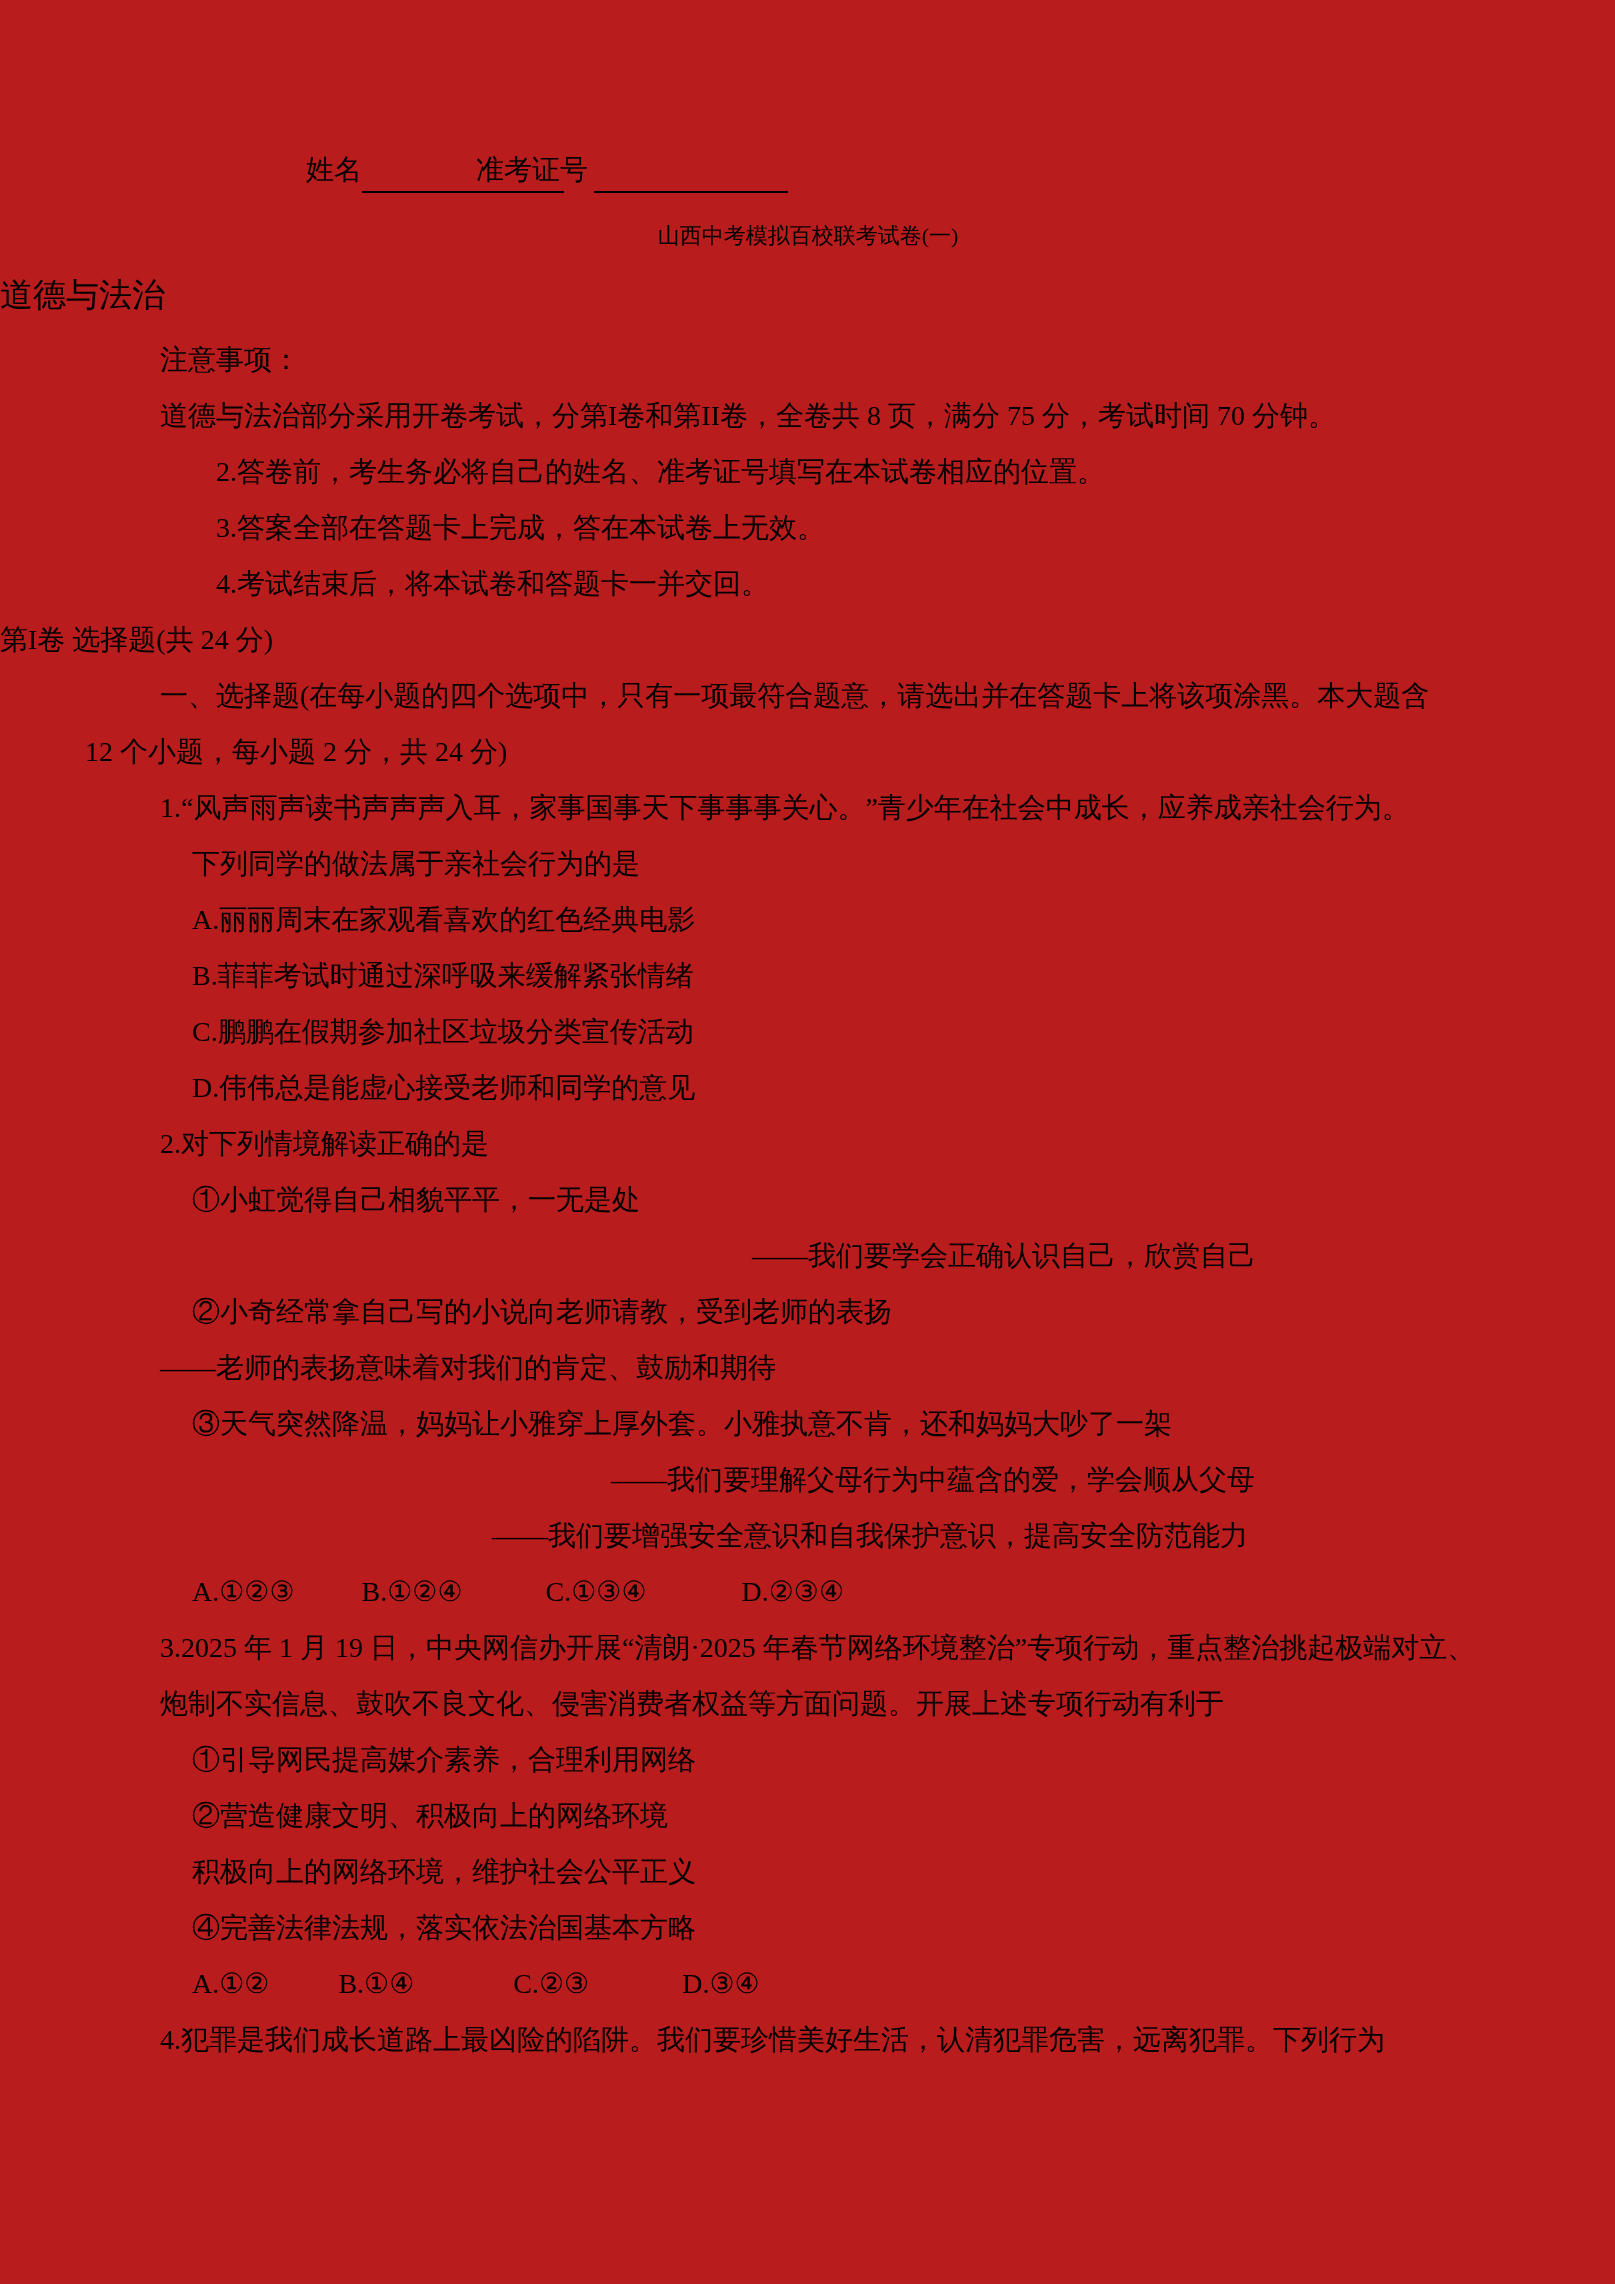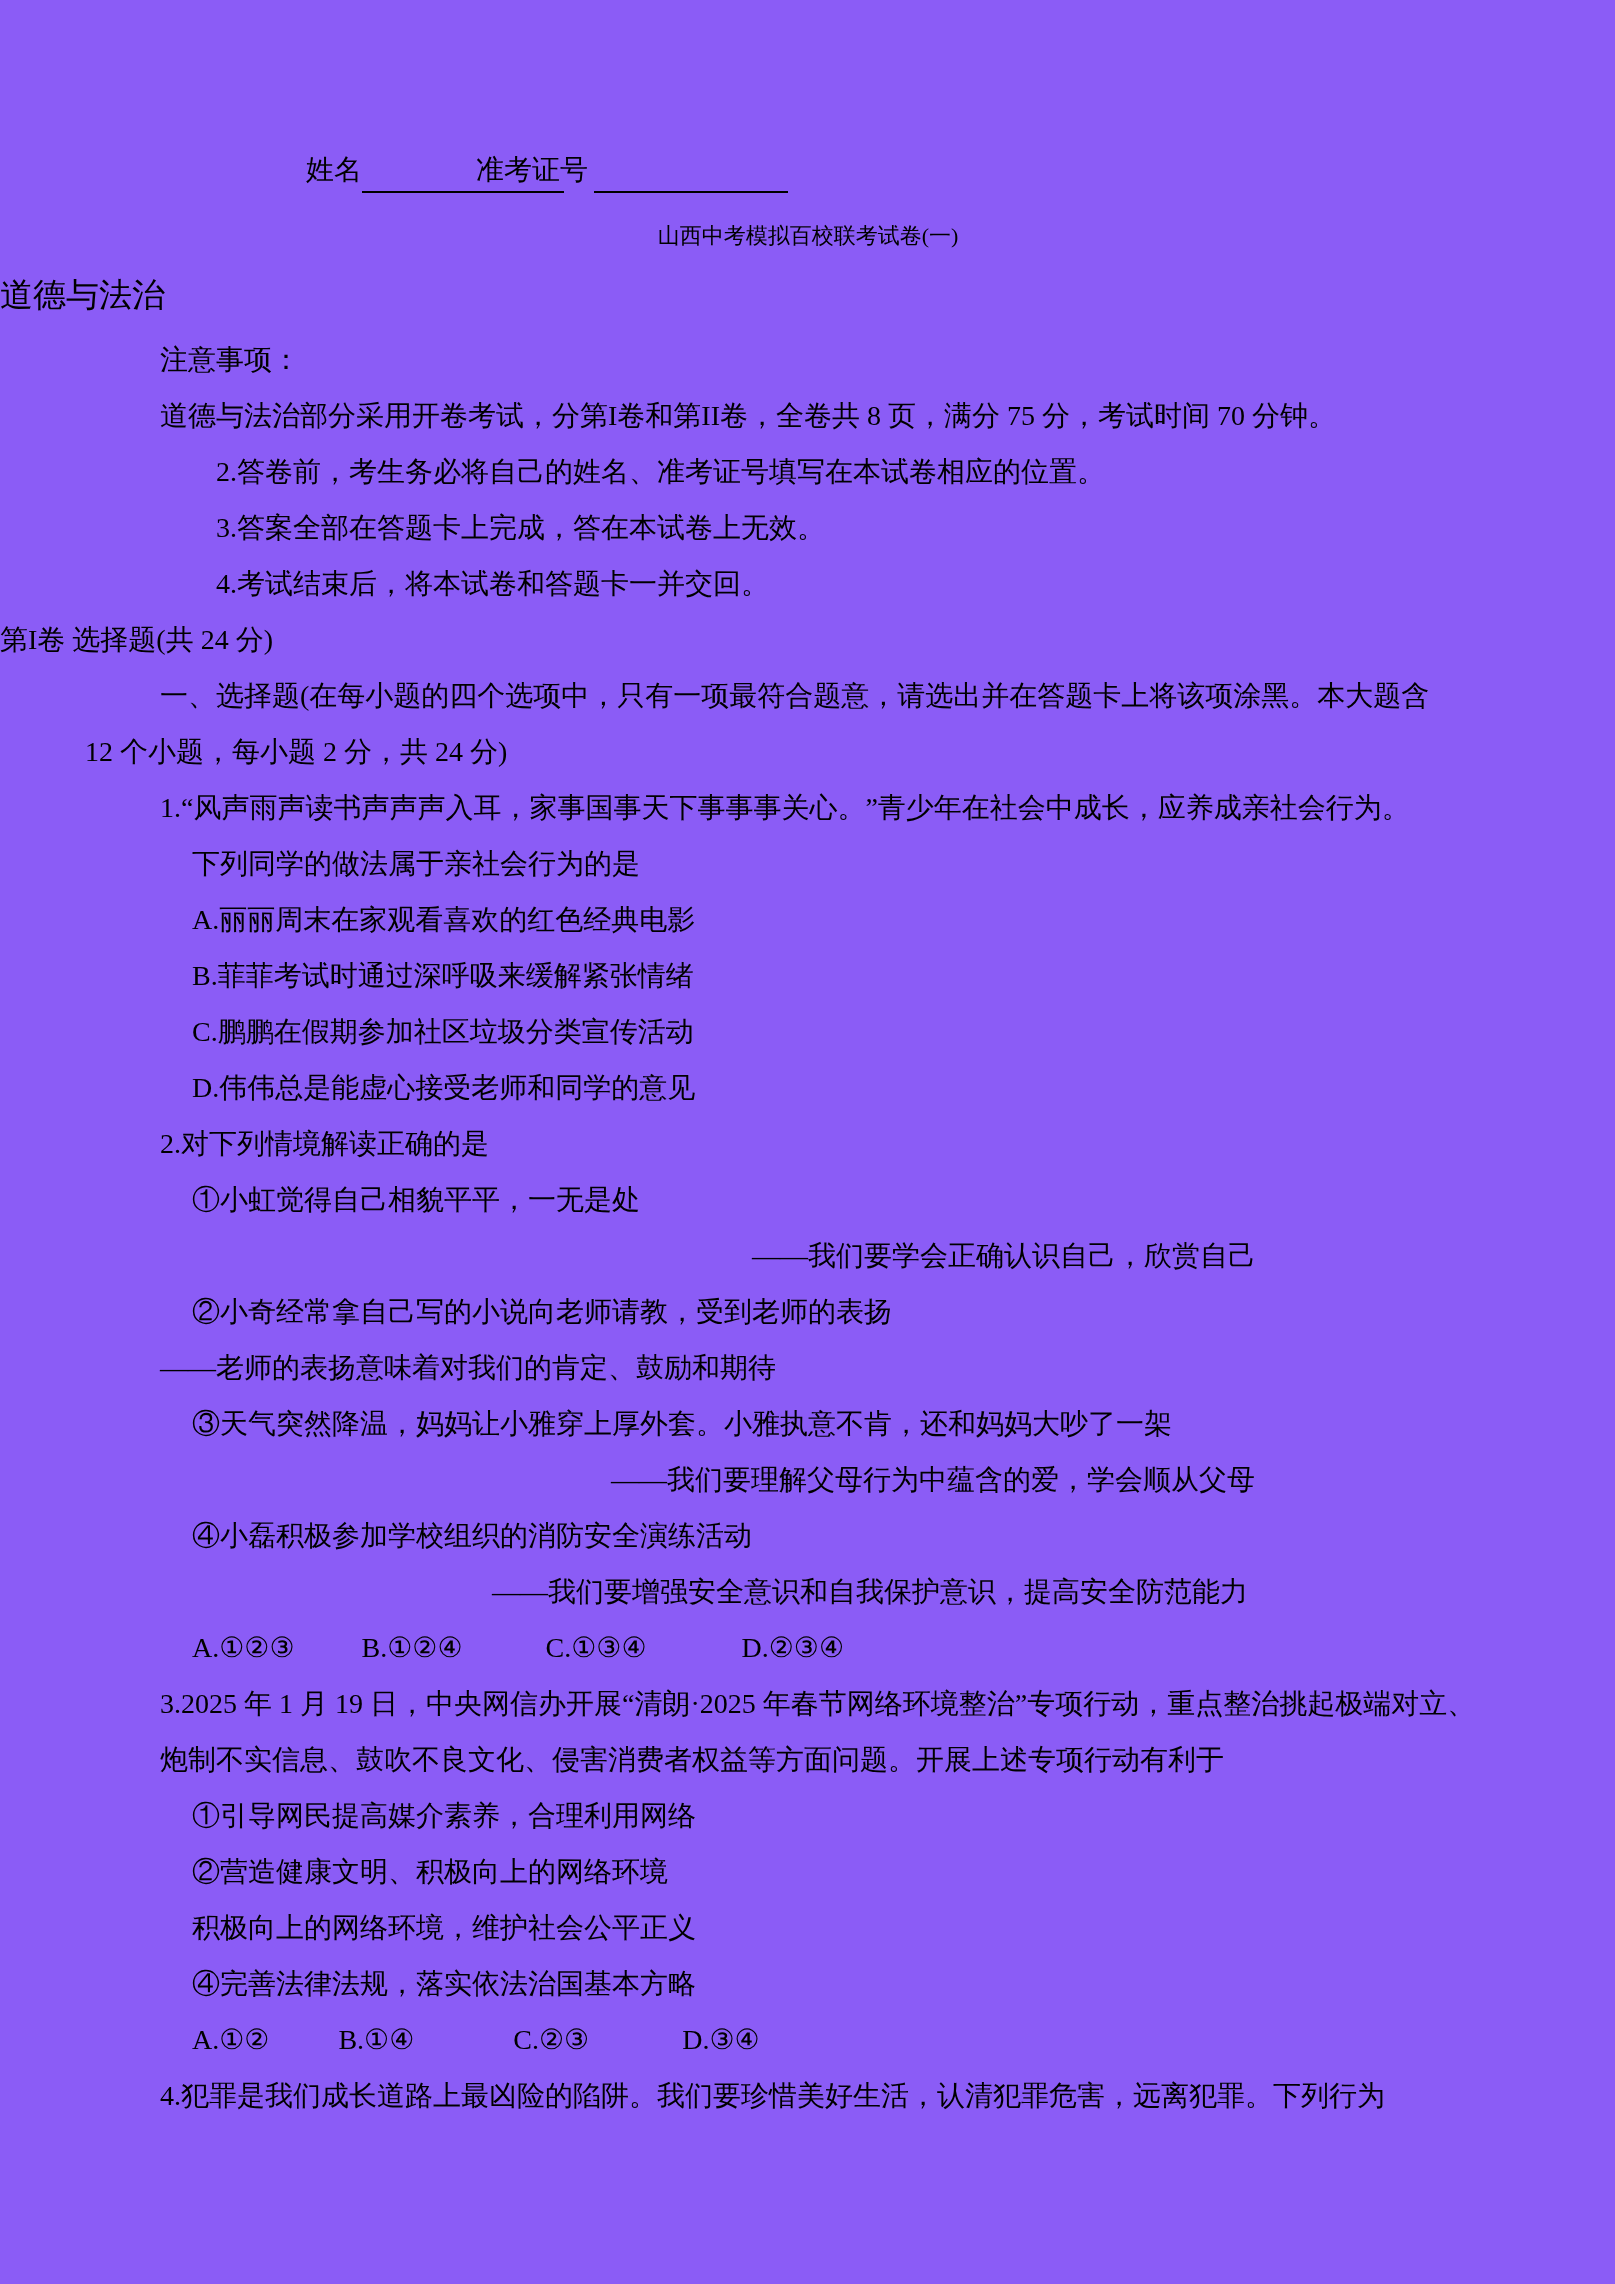--- a/index.html
+++ b/index.html
@@ -4,21 +4,21 @@
 <style>
   html, body {
     margin: 0;
     padding: 0;
     background: #ffffff;
   }
   .page {
     position: relative;
     width: 1616px;
     height: 2284px;
-    background: #8b5cf6;
+    background: #b91c1c;
     color: #000000;
     font-family: "Liberation Serif", "DejaVu Serif", serif;
     overflow: hidden;
   }
   
   .header {
     position: absolute;
     top: 0; left: 0; right: 0;
     height: 332px;
   }
@@ -124,21 +124,20 @@
     <div class="line ind-opt">C.鹏鹏在假期参加社区垃圾分类宣传活动</div>
     <div class="line ind-opt">D.伟伟总是能虚心接受老师和同学的意见</div>
 
     <div class="line">2.对下列情境解读正确的是</div>
     <div class="line ind-opt">①小虹觉得自己相貌平平，一无是处</div>
     <div class="line cmt1">——我们要学会正确认识自己，欣赏自己</div>
     <div class="line ind-opt">②小奇经常拿自己写的小说向老师请教，受到老师的表扬</div>
     <div class="line cmt2">——老师的表扬意味着对我们的肯定、鼓励和期待</div>
     <div class="line ind-opt">③天气突然降温，妈妈让小雅穿上厚外套。小雅执意不肯，还和妈妈大吵了一架</div>
     <div class="line cmt3">——我们要理解父母行为中蕴含的爱，学会顺从父母</div>
-    <div class="line ind-opt">④小磊积极参加学校组织的消防安全演练活动</div>
     <div class="line cmt4">——我们要增强安全意识和自我保护意识，提高安全防范能力</div>
     <div class="line ind-opt">
       <span class="ans gap-q2a">A.①②③</span>
       <span class="ans gap-q2b">B.①②④</span>
       <span class="ans gap-q2c">C.①③④</span>
       <span class="ans">D.②③④</span>
     </div>
 
     <div class="line">3.2025 年 1 月 19 日，中央网信办开展“清朗·2025 年春节网络环境整治”专项行动，重点整治挑起极端对立、</div>
     <div class="line">炮制不实信息、鼓吹不良文化、侵害消费者权益等方面问题。开展上述专项行动有利于</div>

